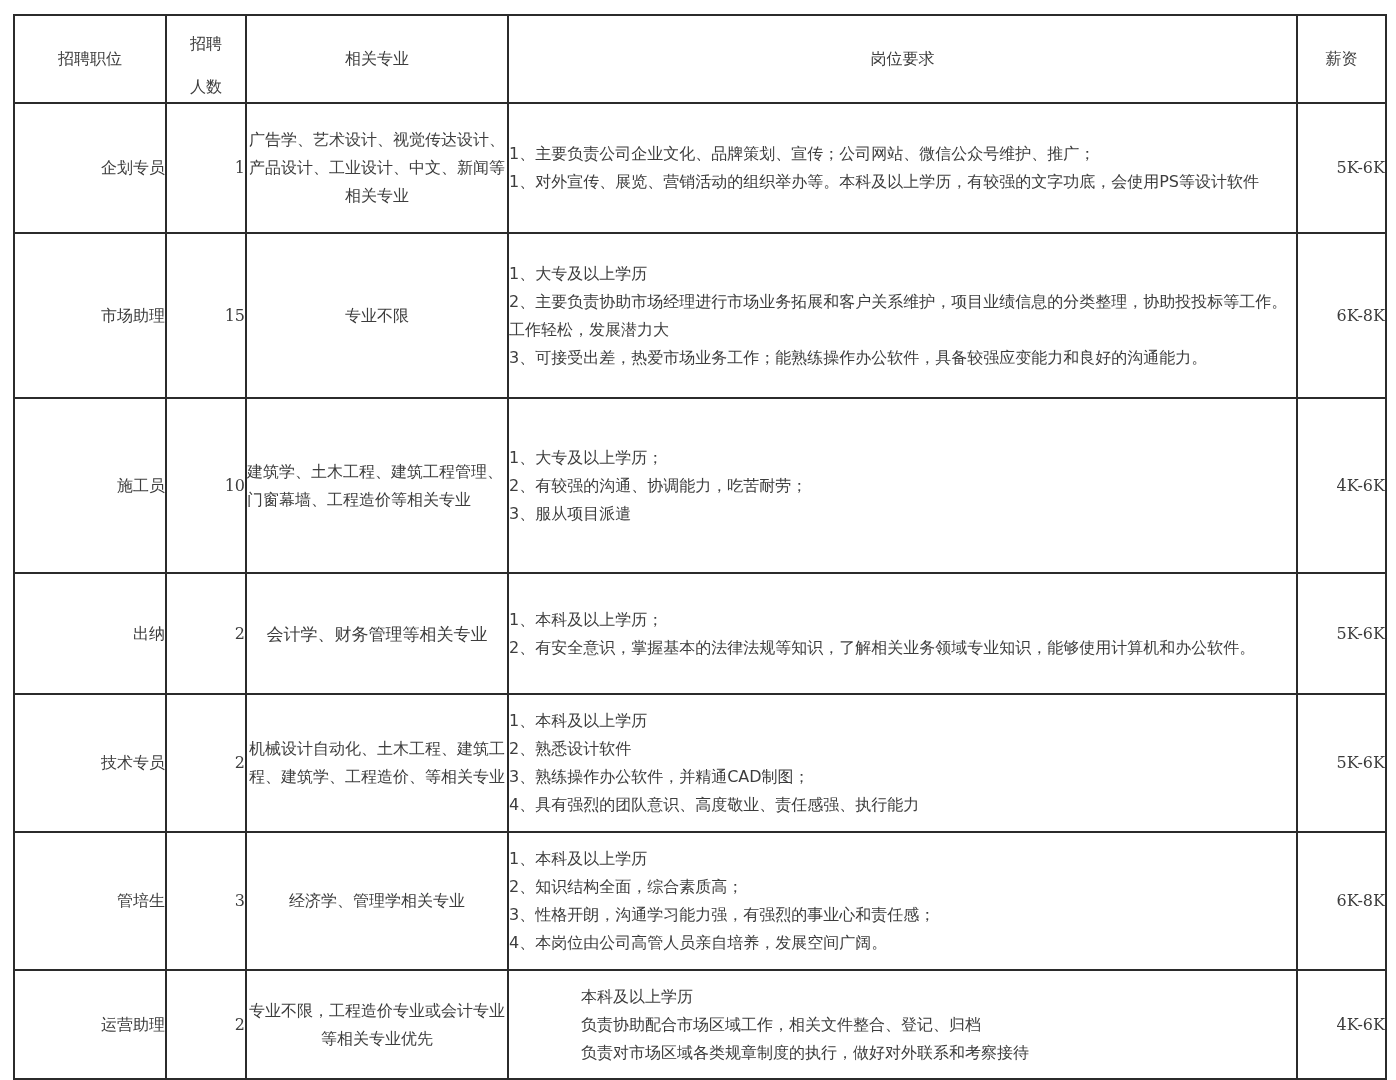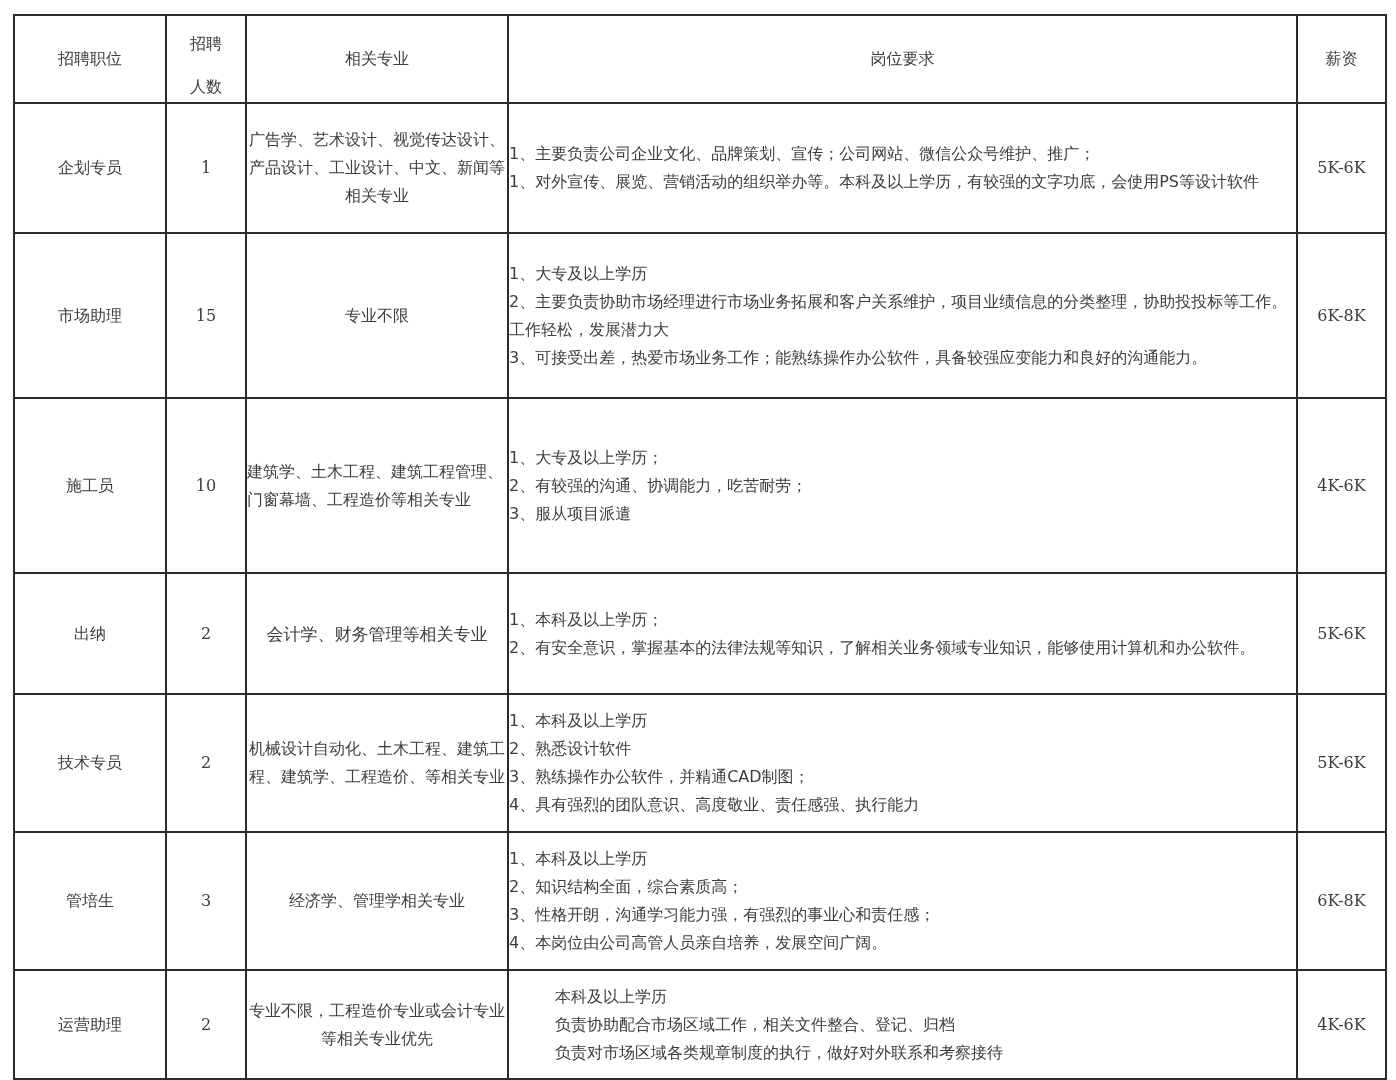--- a/index.html
+++ b/index.html
@@ -34,26 +34,26 @@
   }
   col.c-pos { width: 152px; }
   col.c-num { width: 80px; }
   col.c-major { width: 262px; }
   col.c-req { width: 789px; }
   col.c-sal { width: 89px; }
 
   th { text-align: center; font-size: 17px; }
   th .two-line { display: block; line-height: 30px; margin-top: 13px; }
 
-  td.center { text-align: center; }
+  td.center { text-align: right; }
   td.major { text-align: center; padding: 0 10px; font-size: 16px; }
   td.major.left { text-align: left; }
   td.major.small { font-size: 17px; }
   td.req { text-align: left; padding: 0 12px; font-size: 15.5px; }
-  td.req.indent { padding-left: 46px; }
+  td.req.indent { padding-left: 72px; }
   td.req .line { display: block; }
   td.num, td.sal { font-family: "DejaVu Serif", "Liberation Serif", serif; font-size: 15px; }
   td.sal { font-size: 14px; }
 </style>
 </head>
 <body>
 
 <table class="jobs">
   <colgroup>
     <col class="c-pos">

